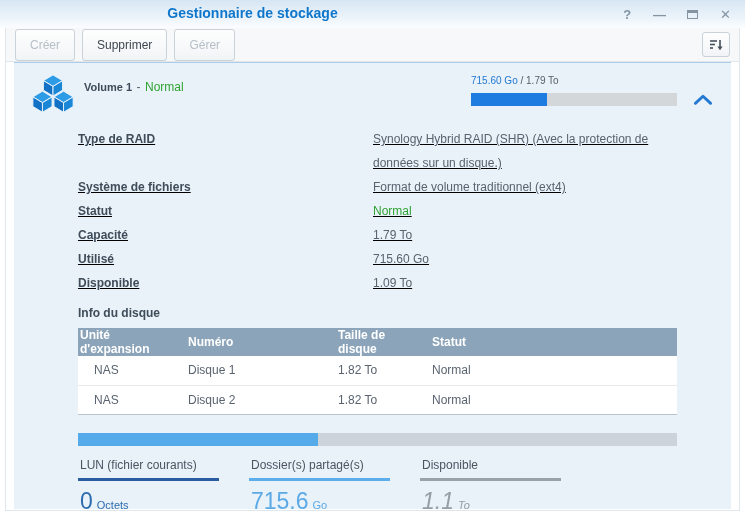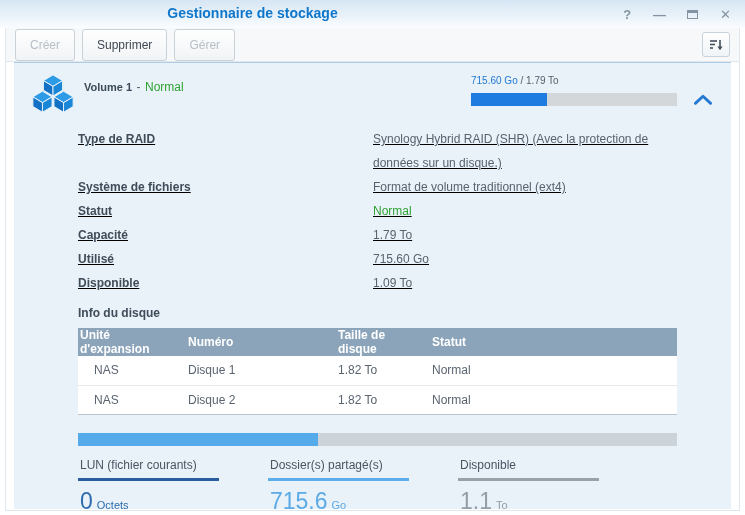--- a/index.html
+++ b/index.html
@@ -73,32 +73,32 @@
   .disk-table td { background:#fff; height:29px; padding-left:8px; color:#5a6470;
     border-bottom:1px solid #e7eaed; }
   .disk-table td.first { padding-left:16px; }
   .disk-table tr:last-child td { border-bottom:1px solid #b9c4cd; }
   .td-green { color:#30a433; }
 
   
   .usage-bar { margin:18px 0 0 64px; width:599px; height:13px; background:#ccd3d9; }
   .usage-bar .fill { height:100%; background:#55abe9; }
 
-  .legend { display:flex; margin:10px 0 16px 64px;gap:19px; }
+  .legend { display:flex; margin:10px 0 16px 64px; }
   .leg-item { min-width:141px; margin-right:30px; }
   .leg-label { font-size:12px; color:#4a5560; padding:2px 0 6px 2px; }
   .leg-item.lun    .leg-rule { border-bottom:3px solid #2a5d9f; }
   .leg-item.shared .leg-rule { border-bottom:3px solid #5caeeb; }
   .leg-item.avail  .leg-rule { border-bottom:3px solid #98a2aa; }
   .leg-value { margin-top:7px; padding-left:2px; }
   .leg-num { font-size:23px; }
   .leg-unit { font-size:11px; margin-left:4px; }
   .leg-item.lun    .leg-num, .leg-item.lun    .leg-unit { color:#2d6daf; }
   .leg-item.shared .leg-num, .leg-item.shared .leg-unit { color:#5baae6; }
-  .leg-item.avail  .leg-num, .leg-item.avail  .leg-unit { color:#939da5; }
+  .leg-item.avail  .leg-num, .leg-item.avail  .leg-unit { color:#939da5;font-style:italic; }
 </style>
 </head>
 <body>
 
 <div class="titlebar">
   <div class="title">Gestionnaire de stockage</div>
   <div class="win-controls">
     <span class="wc wc-help">?</span>
     <span class="wc wc-min">—</span>
     <span class="wc wc-max"></span>

